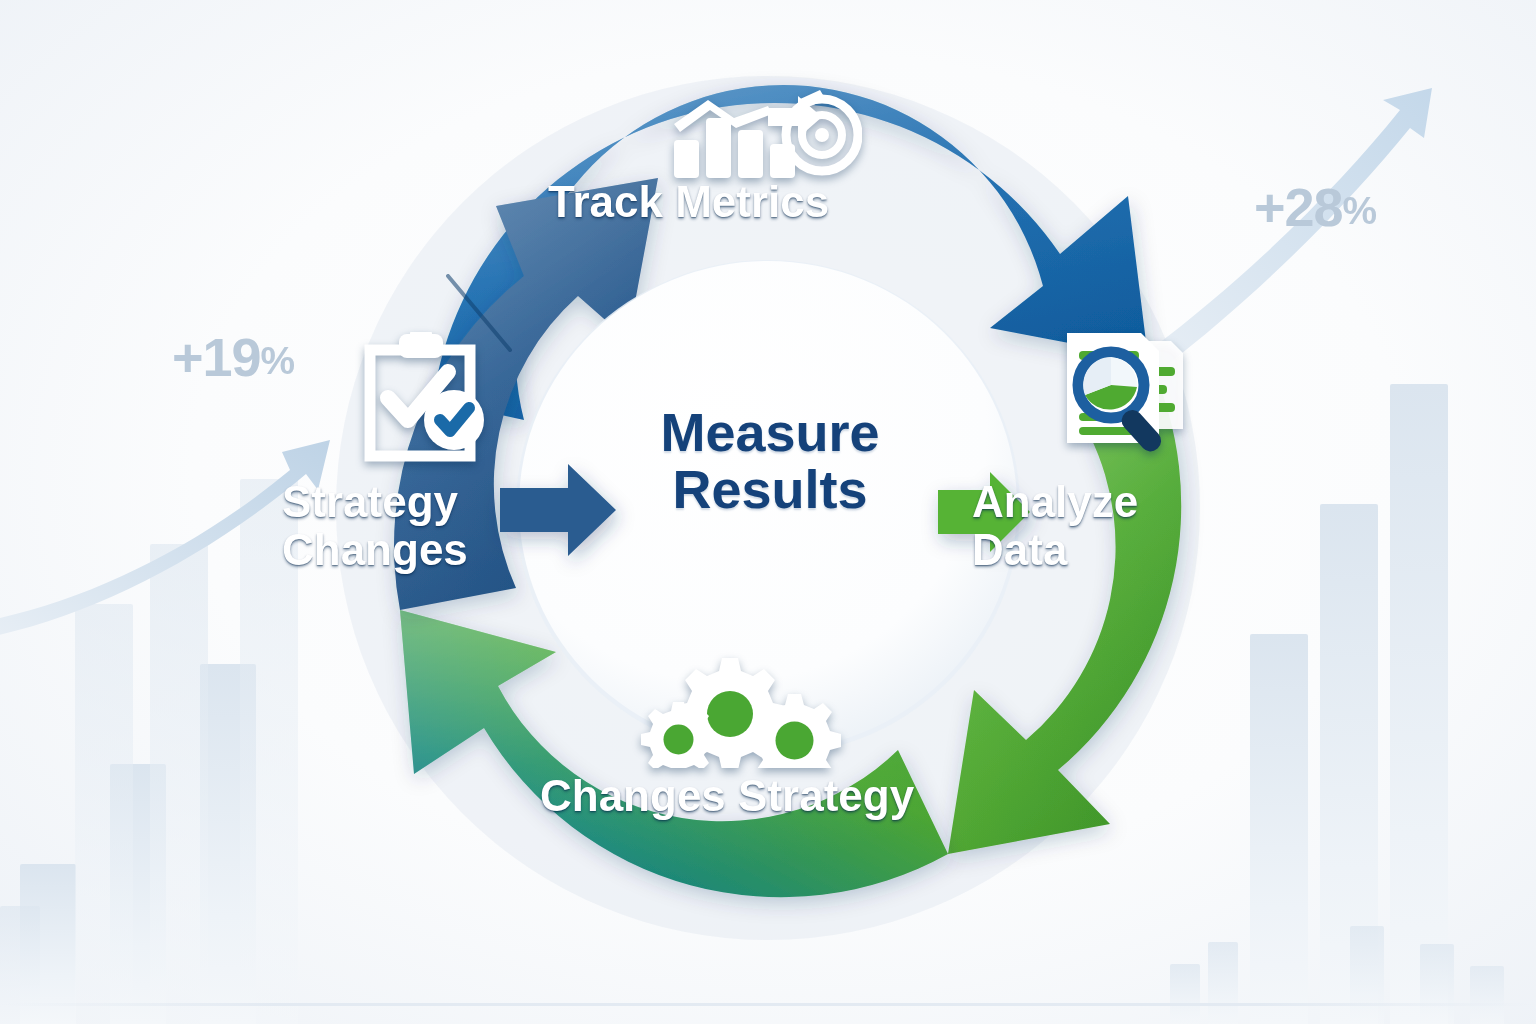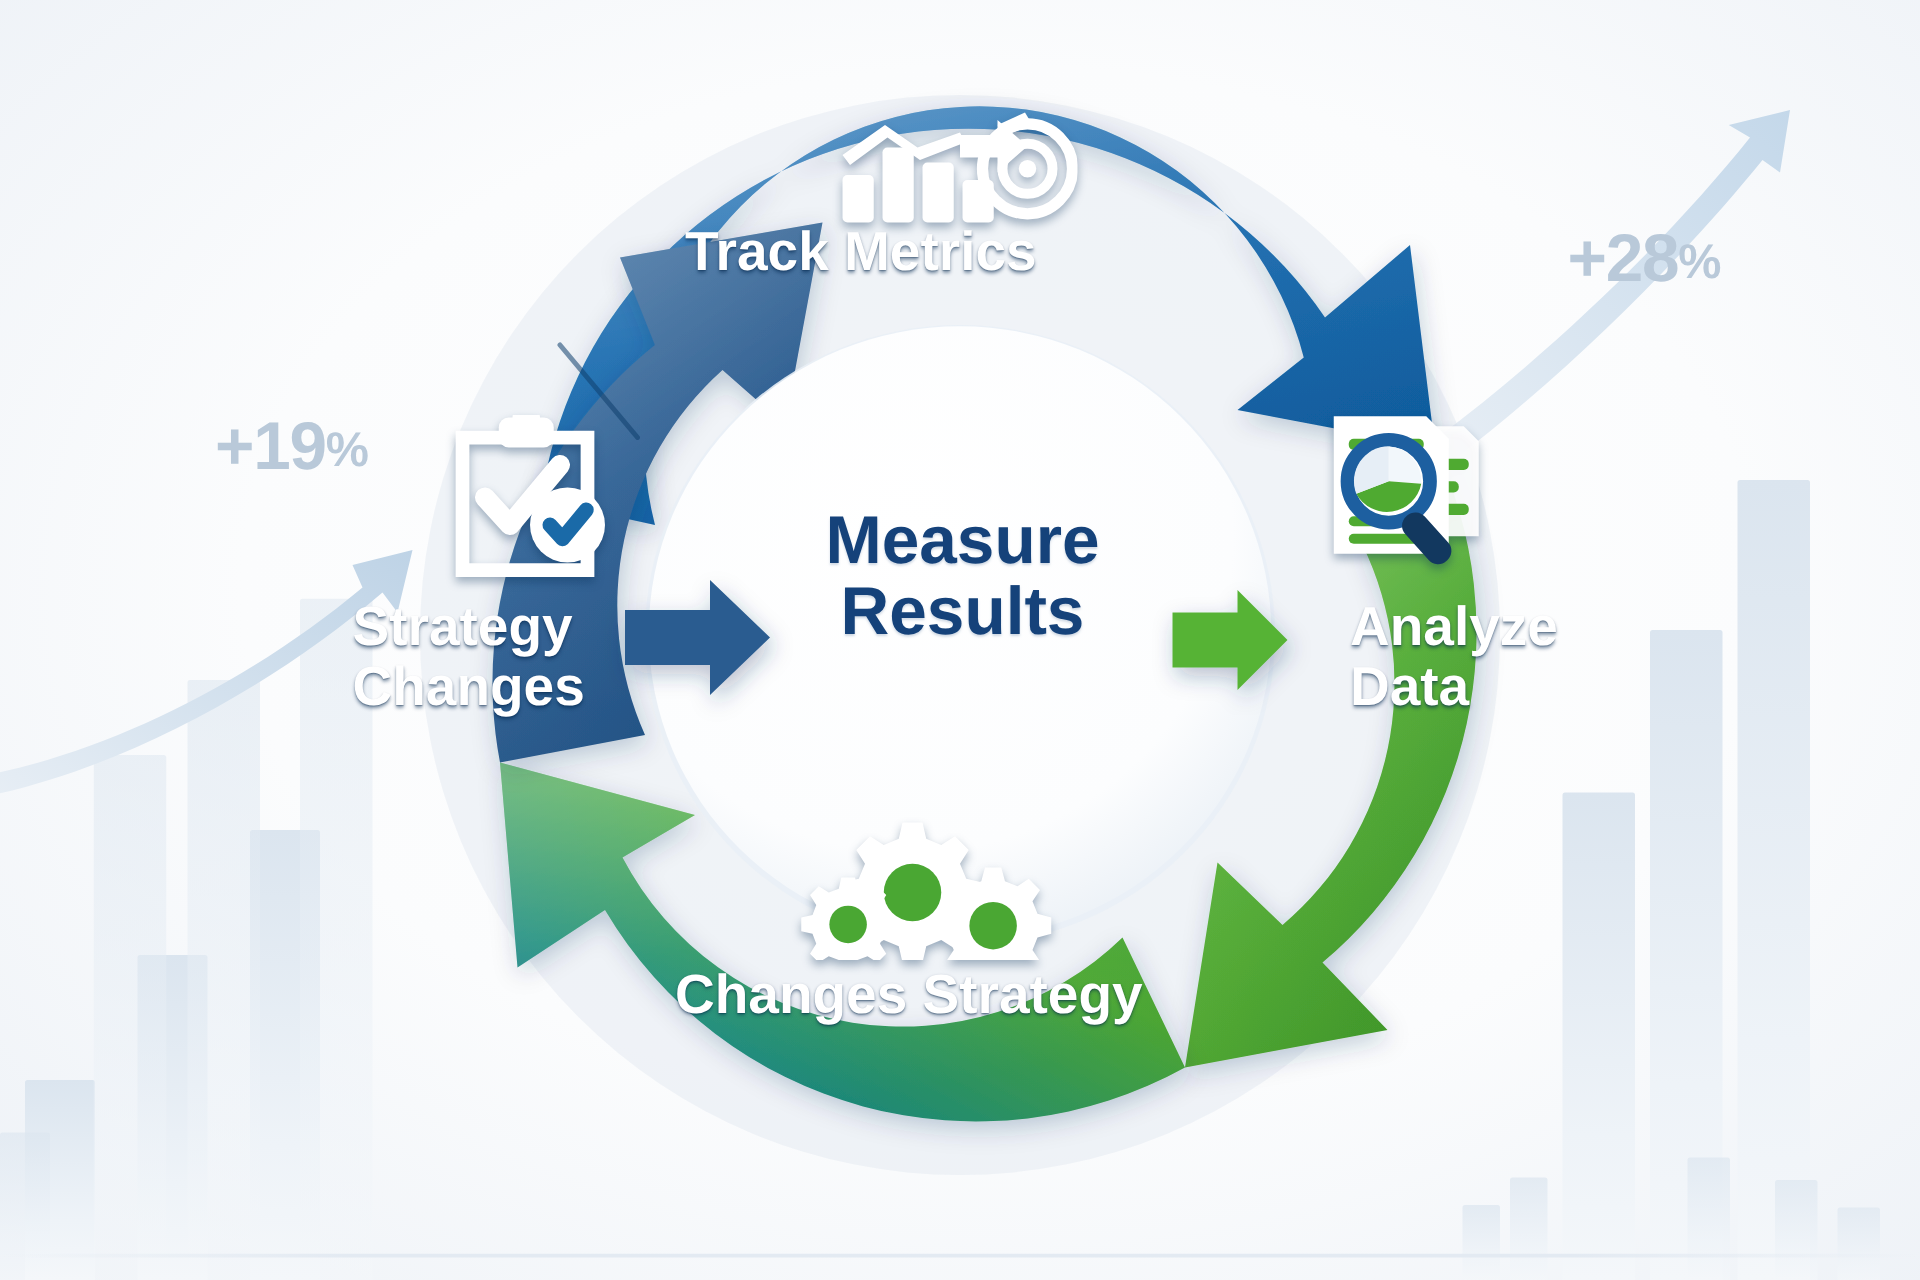--- a/index.html
+++ b/index.html
@@ -44,21 +44,21 @@
     color:#ffffff;
     font-weight:700;
     text-align:left;
     text-shadow:0 2px 3px rgba(0,40,80,.45), 0 1px 1px rgba(0,30,60,.35);
     line-height:1.08;
     pointer-events:none;
     white-space:pre-line;
     user-select:none;
   }
   #label-track{ left:548px; top:178px; width:440px; font-size:44px; }
-  #label-analyze{ left:1080px; top:478px; width:250px; font-size:44px; }
+  #label-analyze{ left:972px; top:478px; width:250px; font-size:44px; }
   #label-optimize{ left:540px; top:772px; width:460px; font-size:44px; }
   #label-implement{ left:282px; top:478px; width:262px; font-size:44px; }
 
   #center-title{
     position:absolute;left:590px;top:404px;width:360px;
     text-align:center;
     font-size:54px;font-weight:700;line-height:1.05;
     color:#15427a;
     text-shadow:0 2px 2px rgba(150,170,195,.45);
     white-space:pre-line;

